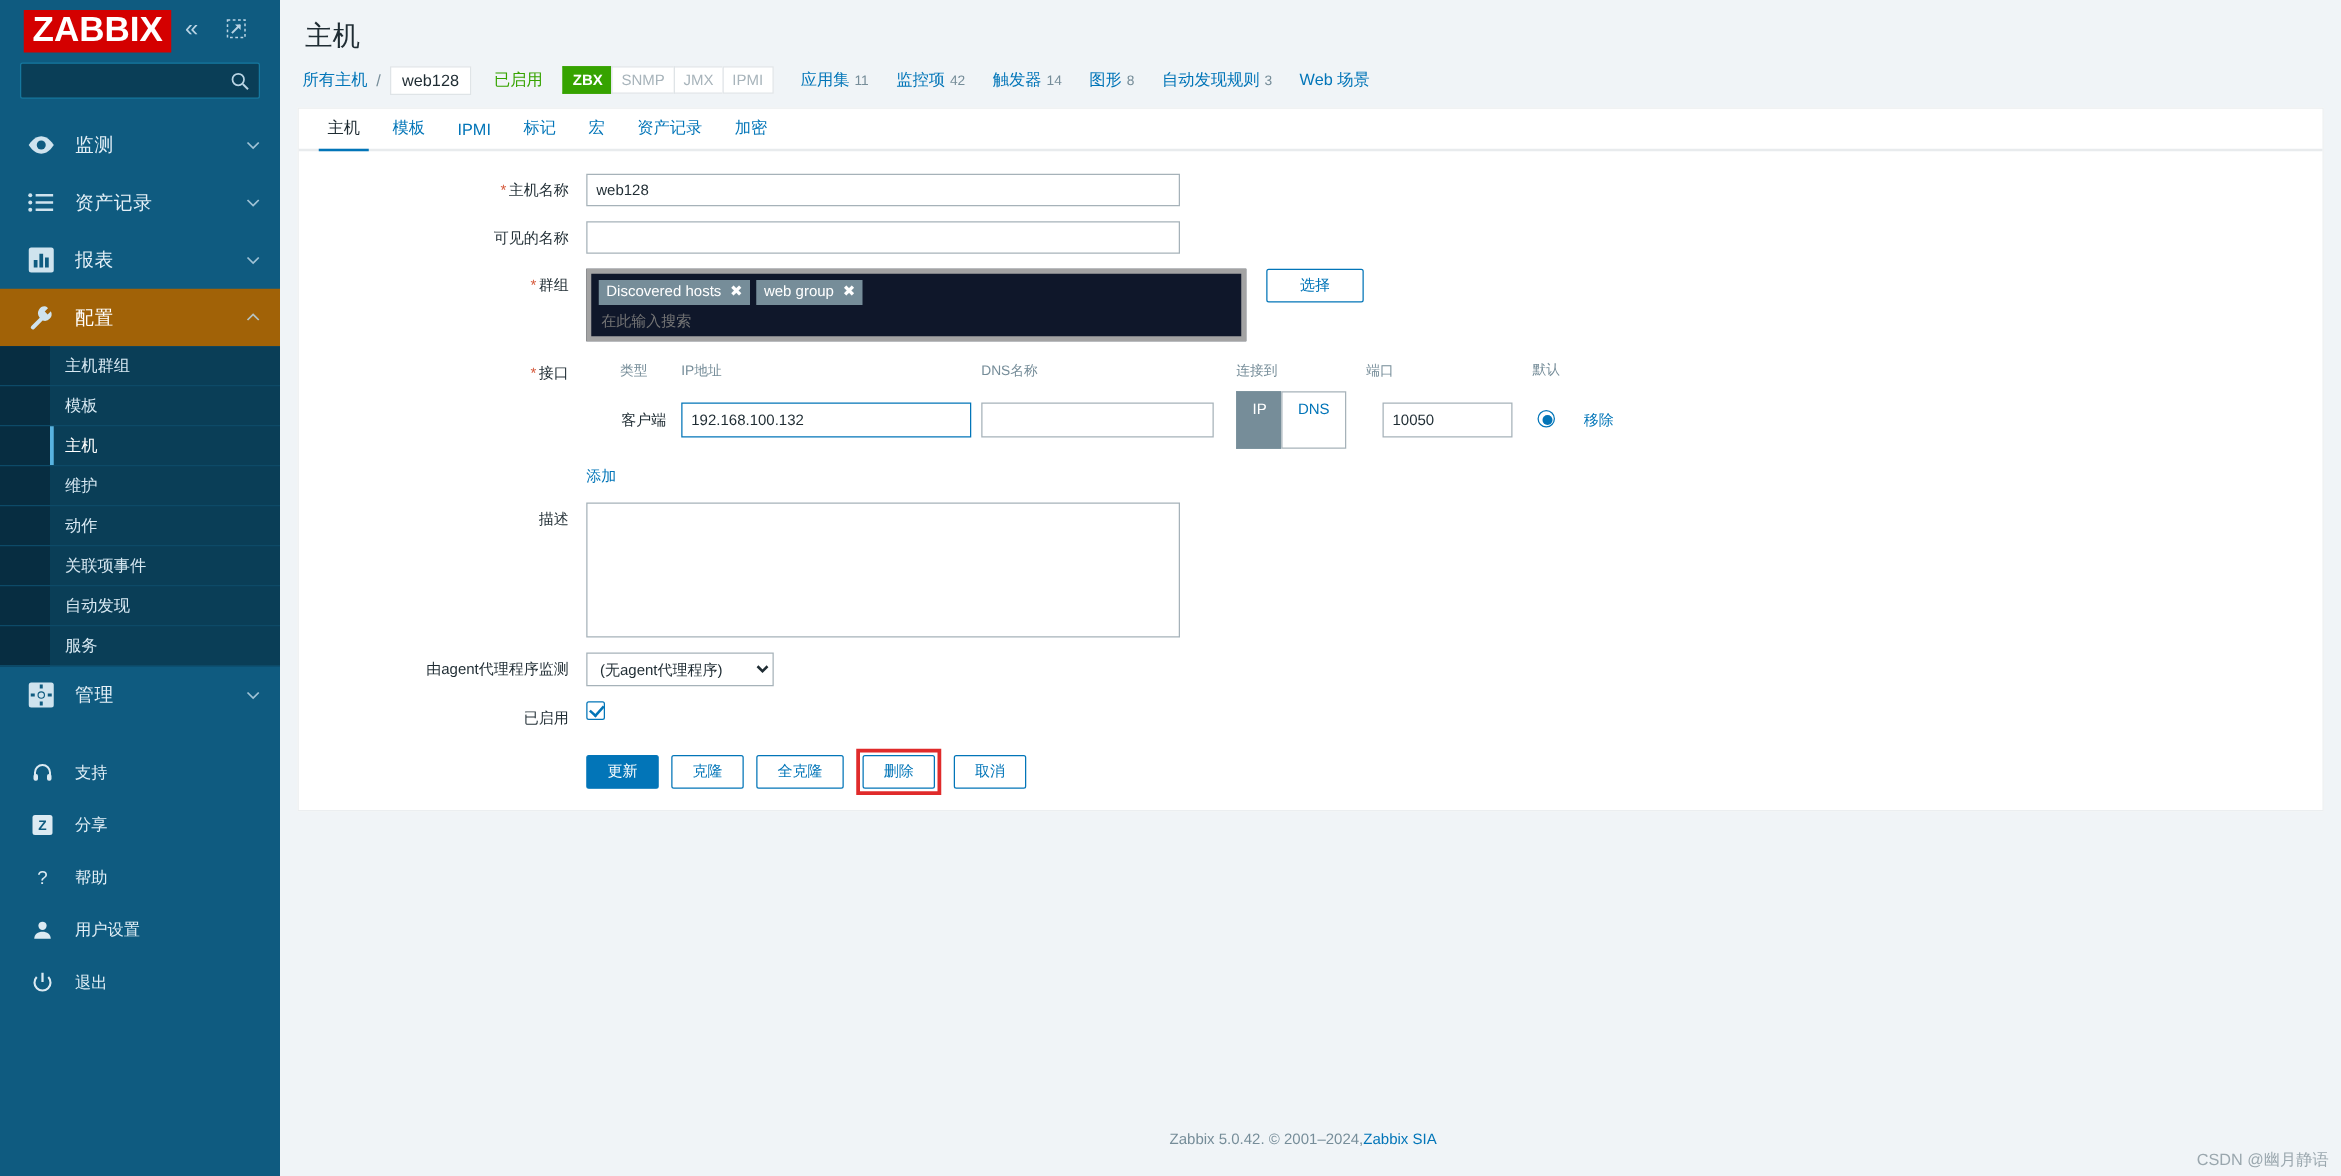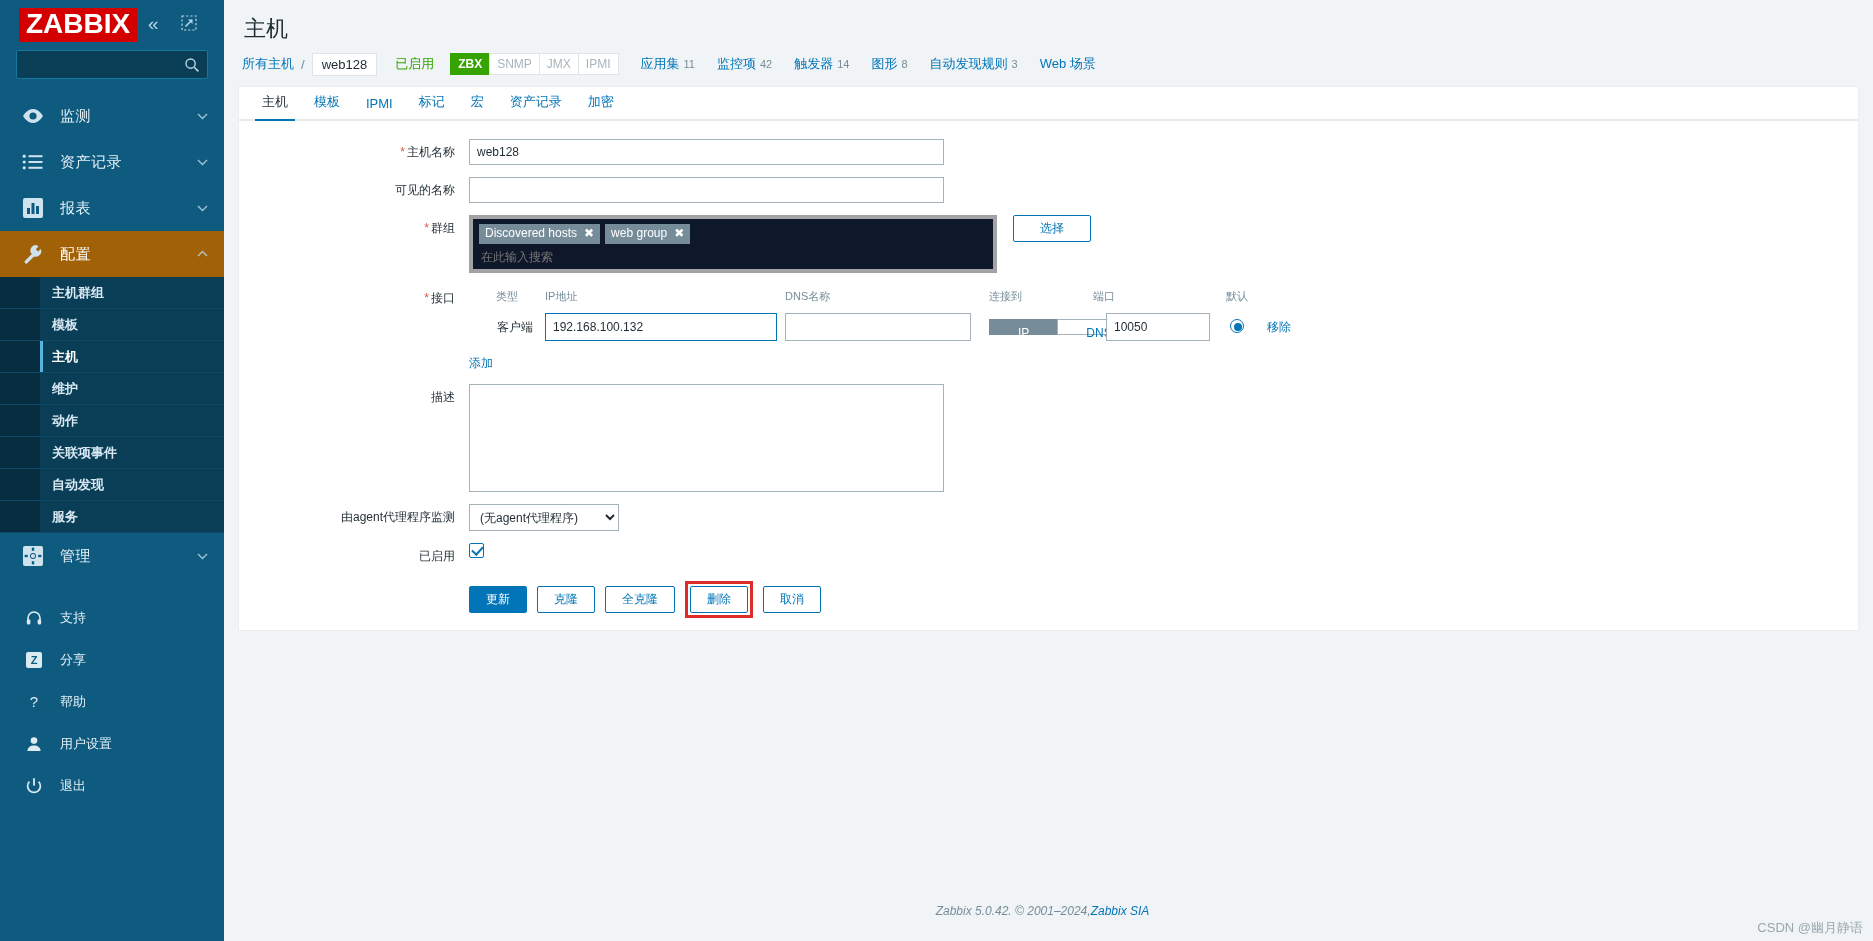--- a/index.html
+++ b/index.html
@@ -87,21 +87,20 @@
   .sb-sub{ background:#0a3e57; padding-left:0; }
   .sb-sub .sb-subitem{
     position:relative;
     height:32px;
     display:flex; align-items:center;
     padding-left:52px;
     font-size:13px;
     color:#d7e8f2;
     cursor:pointer;
     border-bottom:1px solid #0d4a67;
-    font-weight:bold;
   }
   .sb-sub .sb-subitem::before{
     content:""; position:absolute; left:40px; top:0; bottom:0; width:0px;
   }
   .sb-sub .sb-subitem.cur{ color:#ffffff; }
   .sb-sub .sb-subitem.cur::before{
     width:3px; background:#58b3e0;
   }
   .sb-rail{
     position:absolute; left:0; width:40px; background:#072d41;
@@ -226,22 +225,22 @@
   .c-port{ width:110px; margin-left:8px; }
   .c-def{ width:48px; margin-left:10px; text-align:center; }
   .c-rm{ margin-left:6px; }
 
   .ip-input{ width:232px; height:28px; border:1px solid #0275b8; }
   .dns-input{ width:186px; height:28px; }
   .port-input{ width:104px; height:28px;margin-left:13px; }
 
   .seg{ display:flex; }
   .seg div{
-    border:1px solid #a6b2b9; border-right:0; height:16px; line-height:26px;
-    padding:0 28px; font-size:12px; background:#ffffff; color:#0275b8; cursor:pointer;
+    border:1px solid #a6b2b9; border-right:0; height:46px; line-height:26px;
+    padding:0 12px; font-size:12px; background:#ffffff; color:#0275b8; cursor:pointer;
   }
   .seg div:last-child{ border-right:1px solid #a6b2b9; }
   .seg div.on{ background:#768d99; border-color:#768d99; color:#ffffff; }
 
   .radio{
     width:14px; height:14px; border-radius:50%;
     border:1px solid #0275b8; background:#ffffff;
     display:inline-block; position:relative; cursor:pointer;
   }
   .radio.on::after{
@@ -281,21 +280,21 @@
   }
   .btn.primary{ background:#0275b8; border-color:#0275b8; color:#ffffff; }
   .btn-hl{
     border:3px solid #e02b2b; padding:2px;
     display:inline-block; line-height:0;
   }
 
   .footer{
     position:absolute; left:0; right:12px; bottom:0; height:60px;
     display:flex; align-items:center; justify-content:center;
-    font-size:12px; color:#768d99;font-style:italic;
+    font-size:12px; color:#768d99;
   }
   .footer a{ color:#0275b8; text-decoration:none; }
   .watermark{
     position:absolute; right:10px; bottom:4px;
     color:#9aa7ae; font-size:13px;
   }
 </style>
 </head>
 <body>
 

